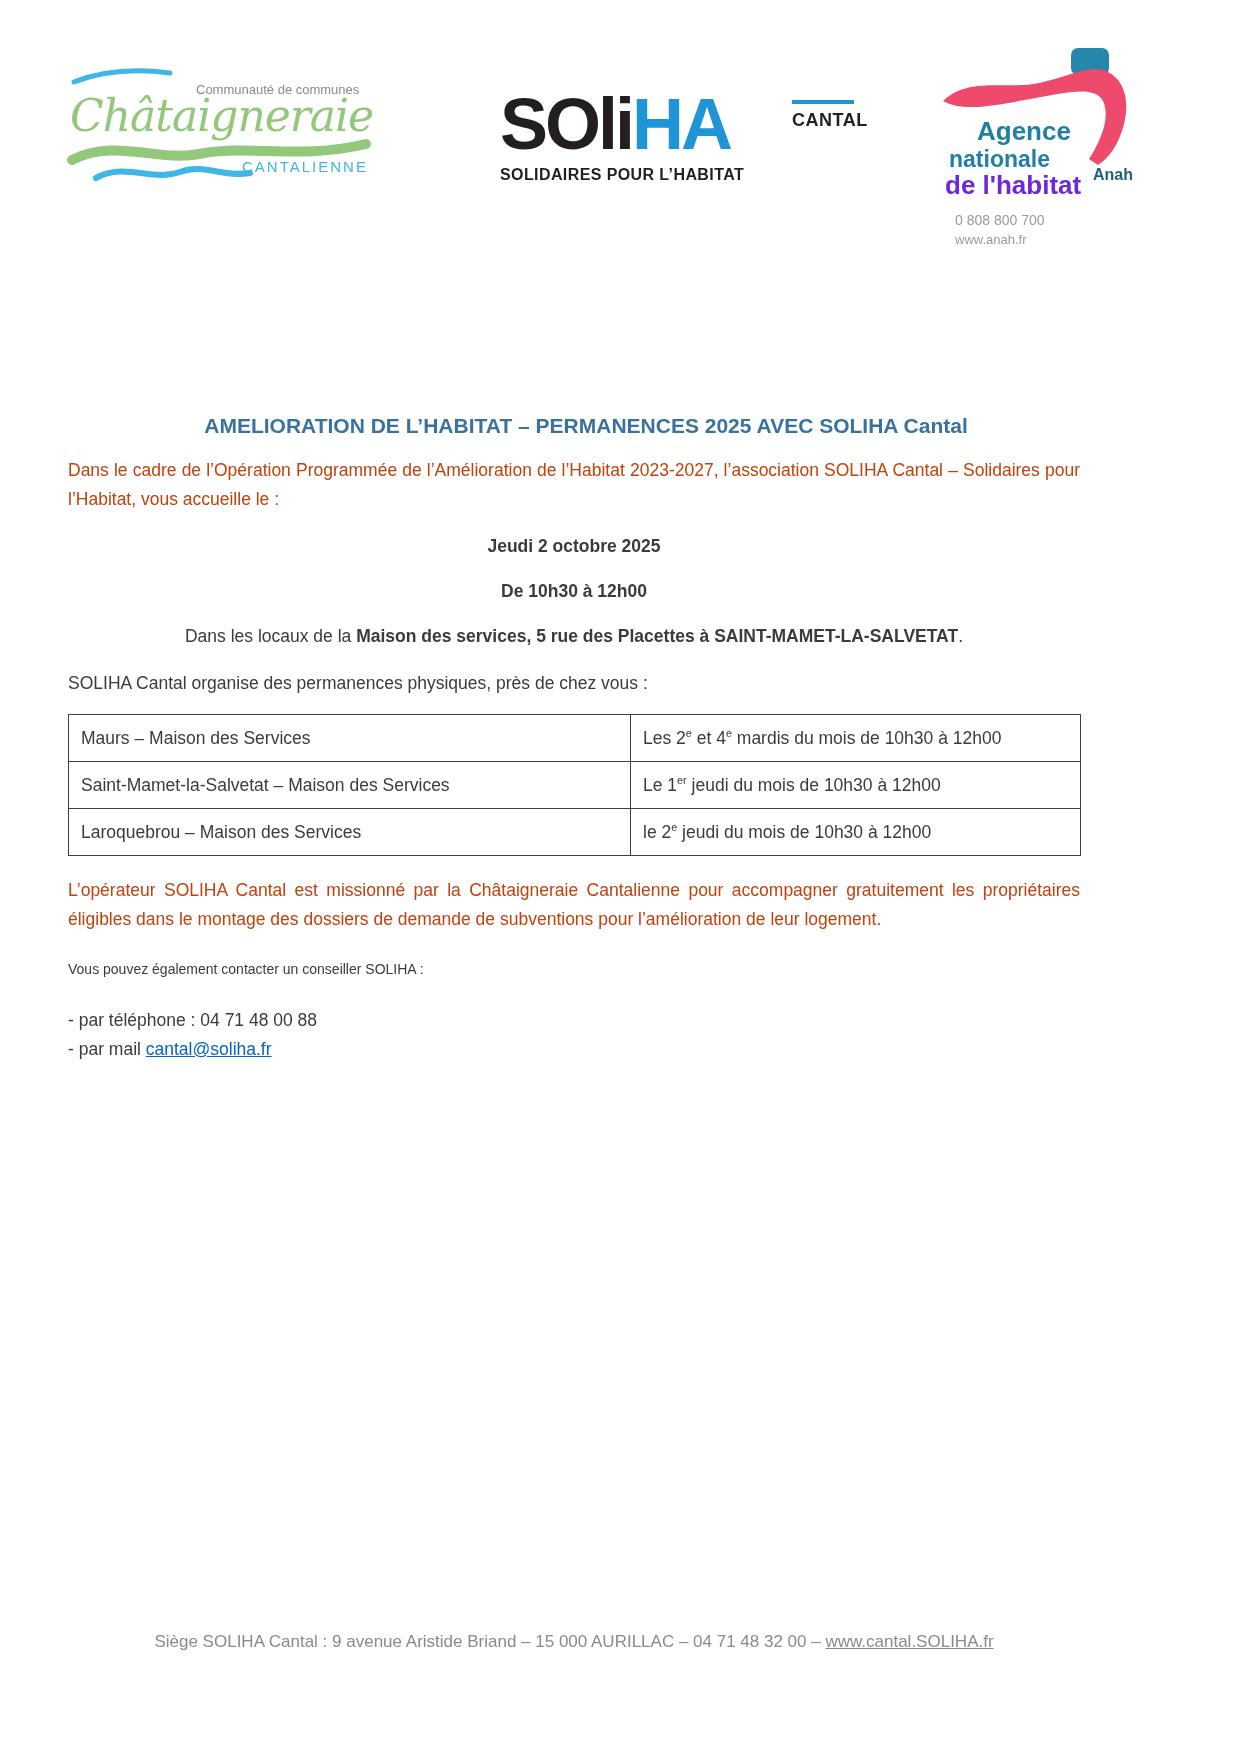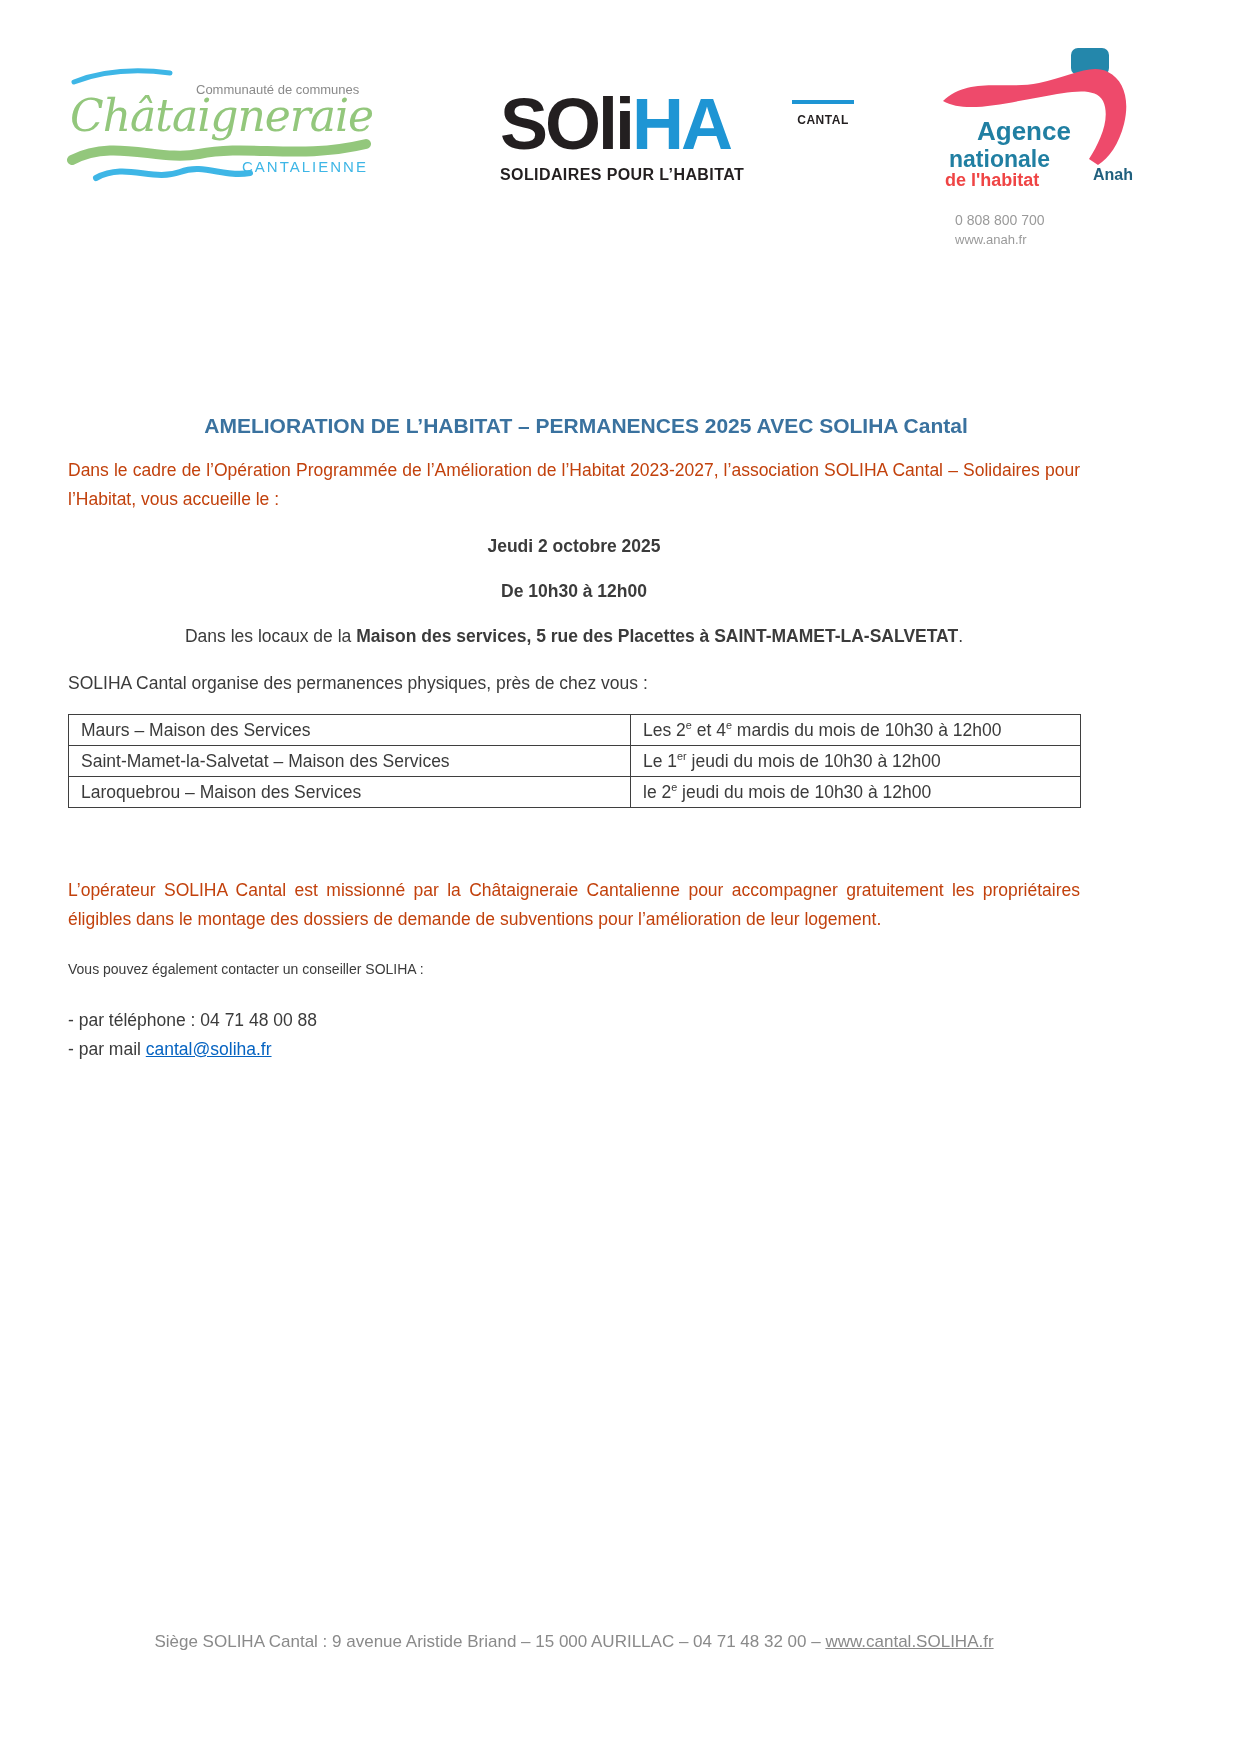--- a/index.html
+++ b/index.html
@@ -16,48 +16,48 @@
     font-size:44px;color:#93c77c;white-space:nowrap;letter-spacing:-1px;}
   .chat-waves{position:absolute;left:0;top:72px;}
   .chat-sub{position:absolute;left:178px;top:96px;font-size:15px;letter-spacing:2px;color:#3eb6e6;white-space:nowrap;}
   
   .logo-soliha{position:absolute;left:500px;top:94px;width:370px;height:100px;}
   .soliha-word{position:absolute;left:0;top:-6px;font-size:72px;line-height:1;font-weight:bold;letter-spacing:-3px;white-space:nowrap;}
   .s-dark{color:#231f20;}
   .s-blue{color:#1e95d4;text-align:right;}
   .soliha-cantal{position:absolute;left:292px;top:6px;width:62px;text-align:center;}
   .cantal-bar{height:4px;background:#1e95d4;margin-bottom:6px;}
-  .cantal-text{font-size:12px;font-weight:bold;color:#231f20;letter-spacing:0.5px;}
+  .cantal-text{font-size:18px;font-weight:bold;color:#231f20;letter-spacing:0.5px;}
   .soliha-tag{position:absolute;left:0;top:72px;font-size:16px;font-weight:bold;color:#231f20;letter-spacing:0.4px;white-space:nowrap;}
   
   .logo-anah{position:absolute;left:941px;top:46px;width:205px;height:210px;}
   .anah-svg{position:absolute;left:0;top:0;}
   .anah-l1{position:absolute;left:36px;top:70px;font-size:26px;font-weight:bold;color:#207fa2;}
   .anah-l2{position:absolute;left:8px;top:100px;font-size:23px;font-weight:bold;color:#207fa2;}
-  .anah-l3{position:absolute;left:4px;top:124px;font-size:18px;font-weight:bold;color:#ef4444;}
+  .anah-l3{position:absolute;left:4px;top:124px;font-size:26px;font-weight:bold;color:#6d28d9;}
   .anah-brand{position:absolute;left:152px;top:108px;font-size:16px;font-weight:bold;color:#20607e;margin-top:12px;}
   .anah-phone{position:absolute;left:14px;top:166px;font-size:14px;color:#9a9a9a;}
   .anah-site{position:absolute;left:14px;top:186px;font-size:13px;color:#9a9a9a;}
   
   .meta{position:absolute;left:888px;top:302px;width:220px;font-size:15.5px;line-height:21px;}
   .meta-kind{font-weight:bold;color:#4a4a4a;}
   .meta-date{color:#3b3b3b;}
   
   .title{position:absolute;left:68px;top:402px;width:1012px;margin:12px;text-align:center;
     font-size:21px;font-weight:bold;color:#3a729f;}
   .p{position:absolute;left:68px;width:1012px;margin:0;font-size:17.5px;line-height:29px;
     text-align:justify;color:#c2410c;}
   .p1{top:456px;}
   .ev-date{position:absolute;left:68px;top:536px;width:1012px;text-align:center;font-size:17.5px;}
   .ev-time{position:absolute;left:68px;top:581px;width:1012px;text-align:center;font-size:17.5px;}
   .loc{position:absolute;left:68px;top:626px;width:1012px;text-align:center;font-size:17.5px;}
   .perm-intro{position:absolute;left:68px;top:673px;font-size:17.5px;}
   .perm-table{position:absolute;left:68px;top:714px;width:1013px;border-collapse:collapse;
     font-size:17.5px;color:#3b3b3b;}
-  .perm-table td{border:1px solid #3f3f3f;height:30px;padding:0 12px;vertical-align:middle;}
+  .perm-table td{border:1px solid #3f3f3f;height:30px;padding:8px 12px;vertical-align:middle;}
   .perm-table td.col-loc{width:537px;}
   sup{font-size:62%;line-height:0;}
   .op{top:876px;}
   .contact-intro{position:absolute;left:68px;top:961px;font-size:14px;}
   .contact-phone{position:absolute;left:68px;top:1010px;font-size:17.5px;}
   .contact-mail{position:absolute;left:68px;top:1039px;font-size:17.5px;}
   .mail-link{color:#0563c1;text-decoration:underline;}
   
   .footer{position:absolute;left:68px;top:1632px;width:1012px;text-align:center;
     font-size:17px;color:#8a8a8a;}

